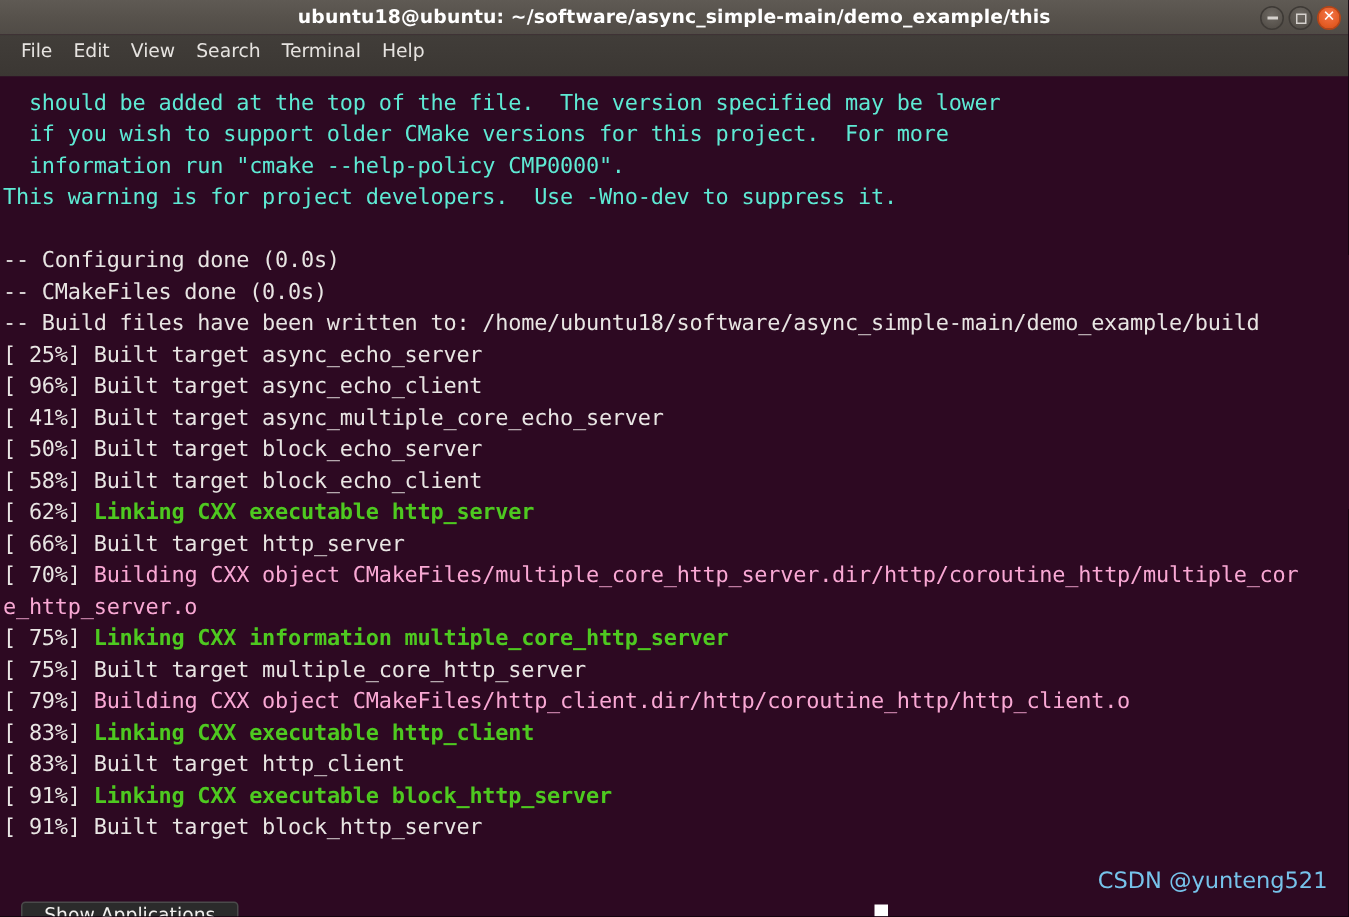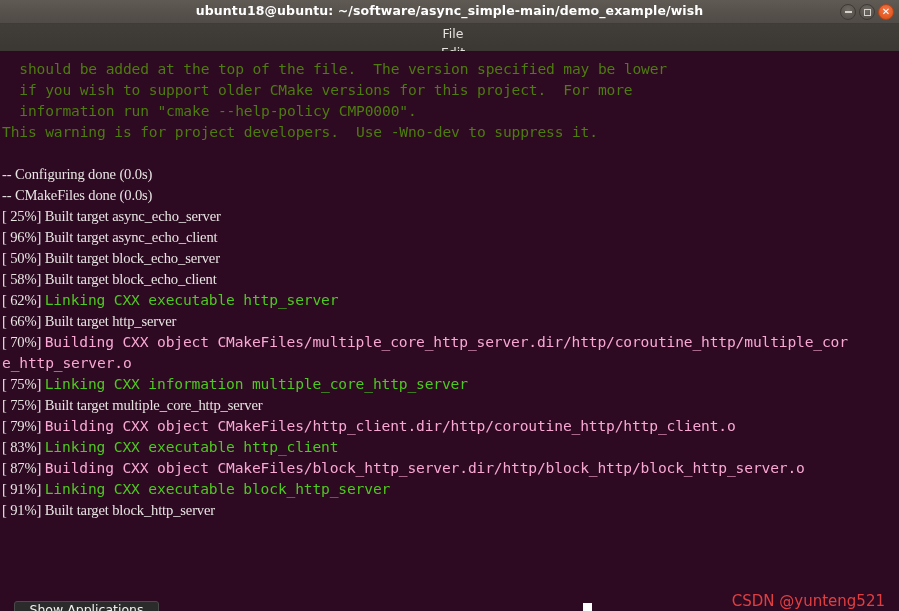--- a/index.html
+++ b/index.html
@@ -76,24 +76,22 @@
   .menubar {
     position: absolute;
     top: 24px; left: 0;
     width: 899px;
     height: 27px;
     background: linear-gradient(to bottom, #413d39 0%, #3b3733 100%);
     box-sizing: border-box;
   }
   .menubar-inner {
     display: flex;
-    align-items: center;
     height: 27px;
     padding-left: 7px;
-    flex-direction: column;
   }
   .menu-item {
     color: #e6e3e0;
     font-family: "DejaVu Sans", sans-serif;
     font-size: 12.5px;
     padding: 2px 7px;
     white-space: nowrap;
     cursor: default;
   }
 
@@ -111,41 +109,41 @@
   .tline {
     height: 21px;
     line-height: 21px;
     font-family: "DejaVu Sans Mono", monospace;
     font-size: 14.6px;
     letter-spacing: -0.15px;
     white-space: pre;
     padding-left: 2px;
     color: #d3d7cf;
   }
-  .c-white  { color: #e8e5e3; font-family: Liberation Serif, serif; }
-  .c-amber  { color: #4d7c0f; }
-  .c-green-b{ color: #4ec920; font-weight: normal; }
+  .c-white  { color: #e8e5e3; }
+  .c-amber  { color: #5eead4; }
+  .c-green-b{ color: #4ec920; font-weight: bold; }
   .c-green  { color: #f9a8d4; }
 
   
   .cursor {
     position: absolute;
     left: 583px;
     top: 603px;
     width: 9px;
     height: 8px;
     background: #ffffff;
   }
 
   
   .watermark {
     position: absolute;
     right: 14px;
-    top: 592px;
-    color: #ef4444;
+    top: 578px;
+    color: #7dd3fc;
     font-family: "DejaVu Sans", sans-serif;
     font-size: 15px;
     opacity: 0.92;
     white-space: nowrap;
   }
 
   
   .show-apps {
     position: absolute;
     left: 14px;
@@ -167,21 +165,21 @@
     text-align: center;
     white-space: nowrap;
   }
 </style>
 </head>
 <body>
 
 <div id="screen">
 
   <div class="titlebar">
-    <div class="titlebar-text">ubuntu18@ubuntu: ~/software/async_simple-main/demo_example/wish</div>
+    <div class="titlebar-text">ubuntu18@ubuntu: ~/software/async_simple-main/demo_example/this</div>
     <div class="wbtns">
       <div class="wbtn min">
           <span class="bar"></span>
         </div>
       <div class="wbtn max">
           <span class="sq"></span>
         </div>
       <div class="wbtn close">
           <span class="xg">✕</span>
         </div>
@@ -201,33 +199,35 @@
 
   <div class="terminal">
     <div id="term-lines">
         <div class="tline"><span class="c-amber">  should be added at the top of the file.  The version specified may be lower</span></div>
         <div class="tline"><span class="c-amber">  if you wish to support older CMake versions for this project.  For more</span></div>
         <div class="tline"><span class="c-amber">  information run "cmake --help-policy CMP0000".</span></div>
         <div class="tline"><span class="c-amber">This warning is for project developers.  Use -Wno-dev to suppress it.</span></div>
         <div class="tline"><span class="c-white"></span></div>
         <div class="tline"><span class="c-white">-- Configuring done (0.0s)</span></div>
         <div class="tline"><span class="c-white">-- CMakeFiles done (0.0s)</span></div>
+        <div class="tline"><span class="c-white">-- Build files have been written to: /home/ubuntu18/software/async_simple-main/demo_example/build</span></div>
         <div class="tline"><span class="c-white">[ 25%] Built target async_echo_server</span></div>
         <div class="tline"><span class="c-white">[ 96%] Built target async_echo_client</span></div>
+        <div class="tline"><span class="c-white">[ 41%] Built target async_multiple_core_echo_server</span></div>
         <div class="tline"><span class="c-white">[ 50%] Built target block_echo_server</span></div>
         <div class="tline"><span class="c-white">[ 58%] Built target block_echo_client</span></div>
         <div class="tline"><span class="c-white">[ 62%] </span><span class="c-green-b">Linking CXX executable http_server</span></div>
         <div class="tline"><span class="c-white">[ 66%] Built target http_server</span></div>
         <div class="tline"><span class="c-white">[ 70%] </span><span class="c-green">Building CXX object CMakeFiles/multiple_core_http_server.dir/http/coroutine_http/multiple_cor</span></div>
         <div class="tline"><span class="c-green">e_http_server.o</span></div>
         <div class="tline"><span class="c-white">[ 75%] </span><span class="c-green-b">Linking CXX information multiple_core_http_server</span></div>
         <div class="tline"><span class="c-white">[ 75%] Built target multiple_core_http_server</span></div>
         <div class="tline"><span class="c-white">[ 79%] </span><span class="c-green">Building CXX object CMakeFiles/http_client.dir/http/coroutine_http/http_client.o</span></div>
         <div class="tline"><span class="c-white">[ 83%] </span><span class="c-green-b">Linking CXX executable http_client</span></div>
-        <div class="tline"><span class="c-white">[ 87%] </span><span class="c-green">Building CXX object CMakeFiles/block_http_server.dir/http/block_http/block_http_server.o</span></div>
+        <div class="tline"><span class="c-white">[ 83%] Built target http_client</span></div>
         <div class="tline"><span class="c-white">[ 91%] </span><span class="c-green-b">Linking CXX executable block_http_server</span></div>
         <div class="tline"><span class="c-white">[ 91%] Built target block_http_server</span></div>
       </div>
   </div>
 
   <div class="cursor"></div>
 
   <div class="watermark">CSDN @yunteng521</div>
 
   <div class="show-apps">

